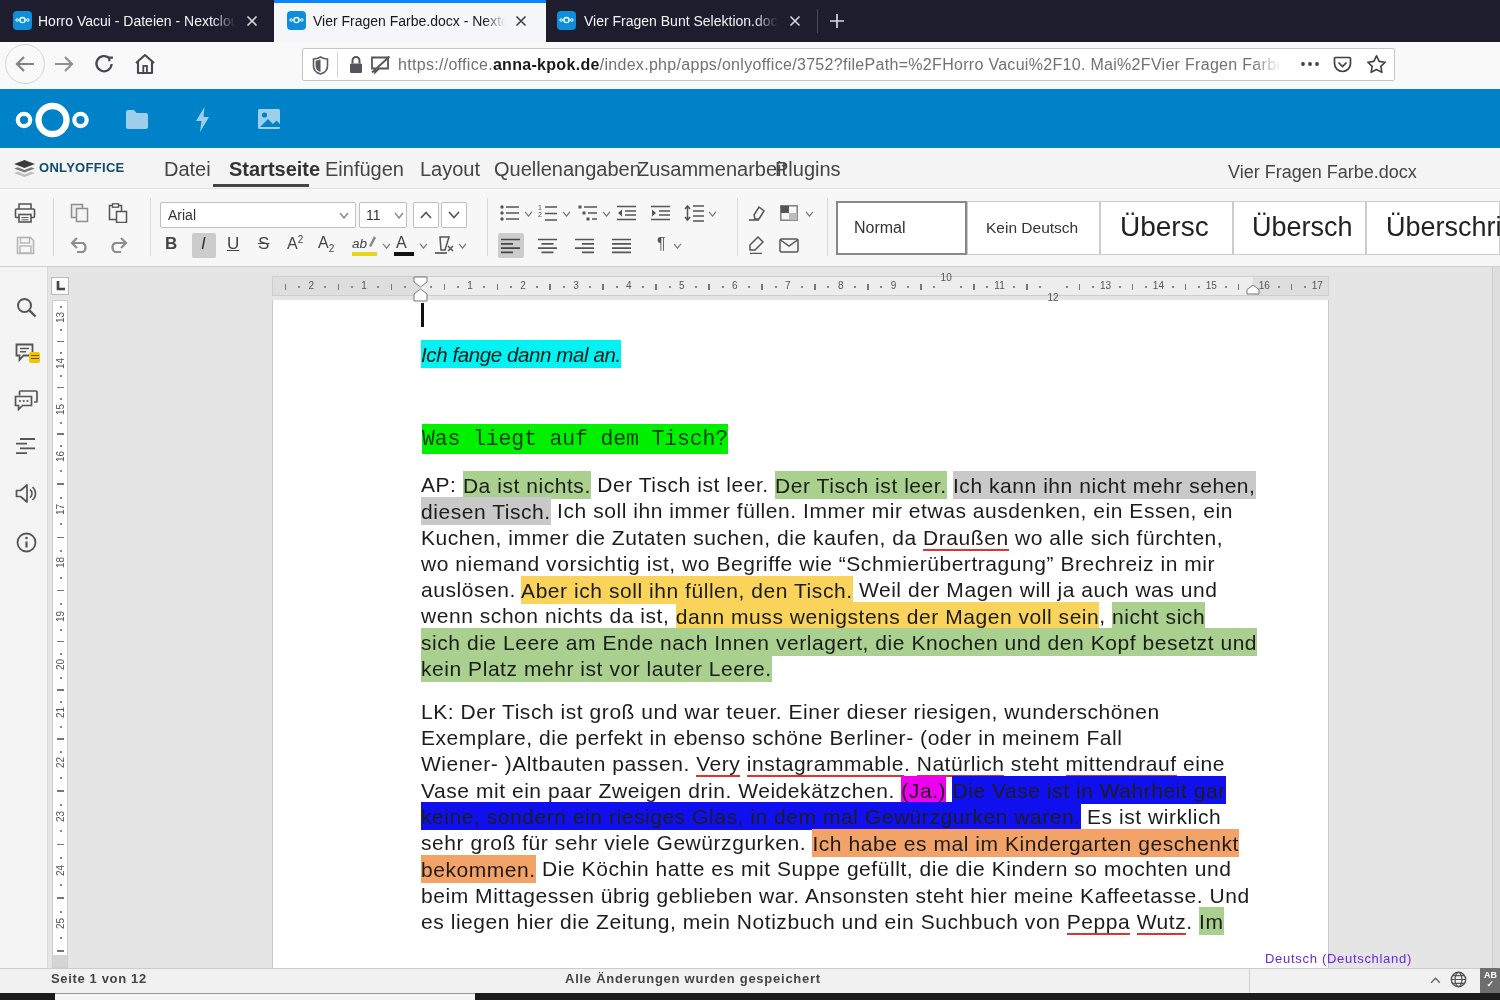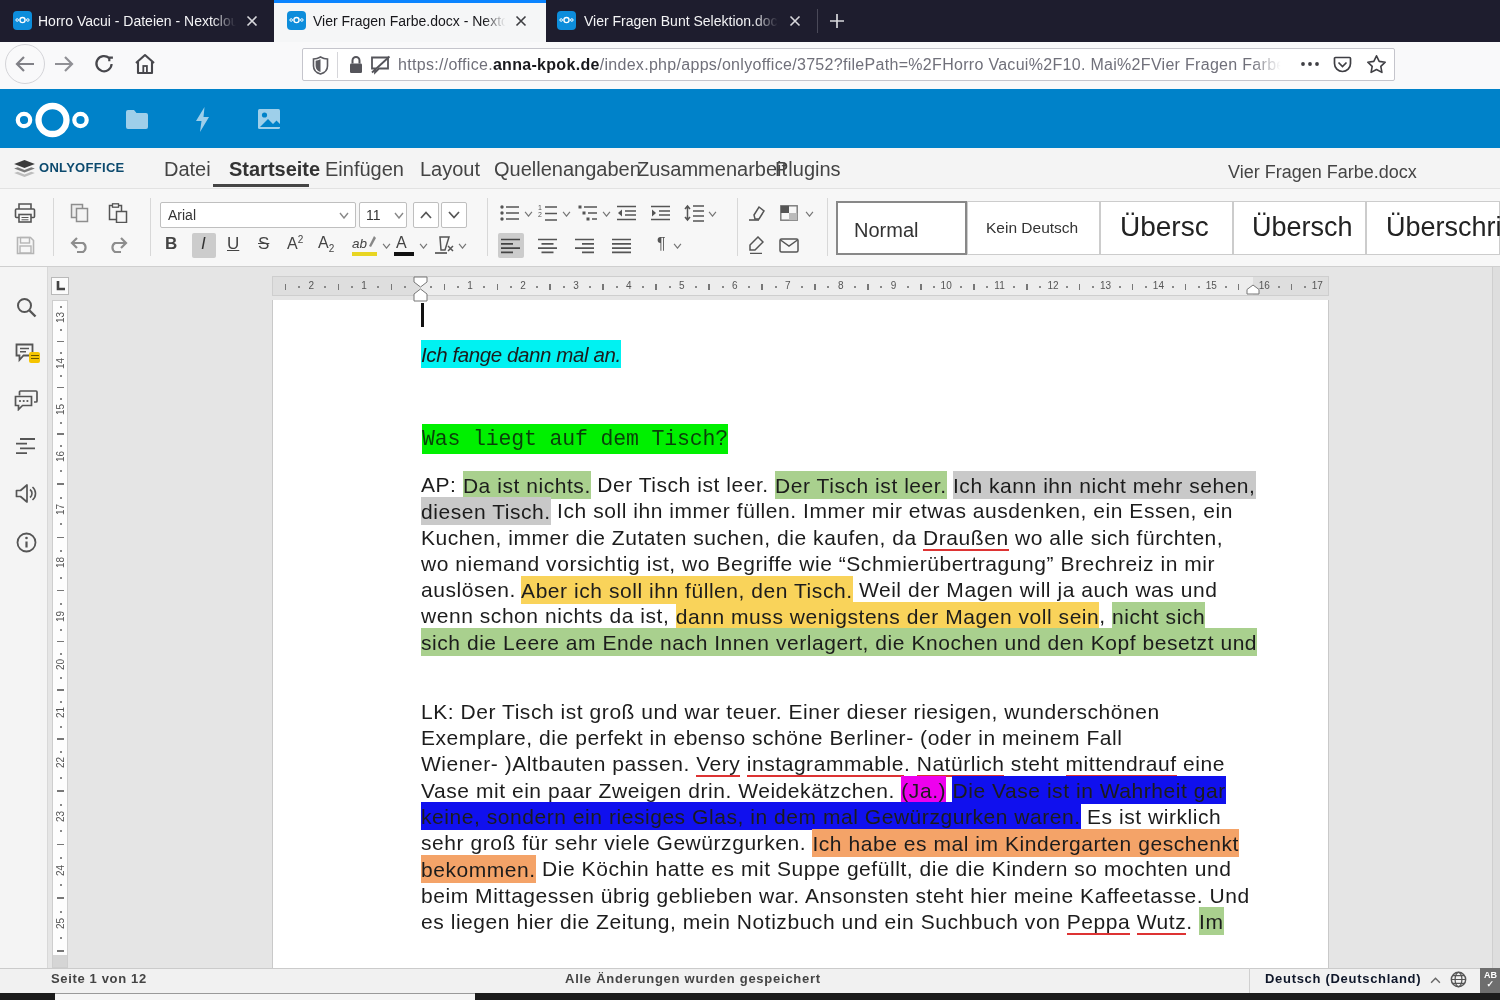--- a/index.html
+++ b/index.html
@@ -333,21 +333,21 @@
       <path d="M2 17.5 h12" stroke="#555" stroke-width="1.5"></path>
     </svg>
 
 <svg class="abs" style="left:779px;top:236px;width:20px;height:17px" viewBox="0 0 20 17">
       <rect x="1" y="3" width="18" height="13" rx="1.5" fill="none" stroke="#555" stroke-width="1.5"></rect>
       <path d="M1.5 4 L10 10 L18.5 4" fill="none" stroke="#555" stroke-width="1.5"></path>
     </svg>
 <div class="abs vsep" style="left:827px"></div>
 
 <div class="abs" style="left:836px;top:201px;width:131px;height:54px;background:#fff;border:2px solid #888"></div>
-<div class="abs" style="left:854px;top:219px;font-size:20px;color:#333">Normal</div>
+<div class="abs" style="left:854px;top:219px;font-size:16px;color:#333">Normal</div>
 <div class="abs" style="left:967px;top:201px;width:133px;height:54px;background:#fff;border:1px solid #ccc"></div>
 <div class="abs" style="left:986px;top:219px;font-size:15.5px;color:#333">Kein Deutsch</div>
 <div class="abs" style="left:1100px;top:201px;width:133px;height:54px;background:#fff;border:1px solid #ccc"></div>
 <div class="abs" style="left:1120px;top:211px;font-size:28px;color:#222">Übersc</div>
 <div class="abs" style="left:1233px;top:201px;width:133px;height:54px;background:#fff;border:1px solid #ccc"></div>
 <div class="abs" style="left:1252px;top:212px;font-size:27px;color:#222">Übersch</div>
 <div class="abs" style="left:1366px;top:201px;width:134px;height:54px;background:#fff;border:1px solid #ccc"></div>
 <div class="abs" style="left:1386px;top:212px;font-size:27px;color:#222">Überschri</div>
 </div>
 
@@ -444,29 +444,29 @@
     <div class="abs" style="left:814.225px;top:283.5px;width:1.5px;height:6px;background:#777"></div>
     <div class="abs" style="left:827.4625000000001px;top:285.5px;width:2px;height:2px;background:#888"></div>
     <div class="abs num" style="left:834.7px;top:280px;width:12px;text-align:center">8</div>
     <div class="abs" style="left:853.9375px;top:285.5px;width:2px;height:2px;background:#888"></div>
     <div class="abs" style="left:867.1750000000001px;top:283.5px;width:1.5px;height:6px;background:#777"></div>
     <div class="abs" style="left:880.4125px;top:285.5px;width:2px;height:2px;background:#888"></div>
     <div class="abs num" style="left:887.6500000000001px;top:280px;width:12px;text-align:center">9</div>
     <div class="abs" style="left:906.8875px;top:285.5px;width:2px;height:2px;background:#888"></div>
     <div class="abs" style="left:920.125px;top:283.5px;width:1.5px;height:6px;background:#777"></div>
     <div class="abs" style="left:933.3625000000001px;top:285.5px;width:2px;height:2px;background:#888"></div>
-    <div class="abs num" style="left:940.6px;top:280px;width:12px;">10</div>
+    <div class="abs num" style="left:940.6px;top:272px;width:12px;">10</div>
     <div class="abs" style="left:959.8375000000001px;top:285.5px;width:2px;height:2px;background:#888"></div>
     <div class="abs" style="left:973.075px;top:283.5px;width:1.5px;height:6px;background:#777"></div>
     <div class="abs" style="left:986.3125px;top:285.5px;width:2px;height:2px;background:#888"></div>
     <div class="abs num" style="left:993.5500000000001px;top:280px;width:12px;text-align:center">11</div>
     <div class="abs" style="left:1012.7875px;top:285.5px;width:2px;height:2px;background:#888"></div>
     <div class="abs" style="left:1026.025px;top:283.5px;width:1.5px;height:6px;background:#777"></div>
     <div class="abs" style="left:1039.2625px;top:285.5px;width:2px;height:2px;background:#888"></div>
-    <div class="abs num" style="left:1046.5px;top:280px;width:12px;text-align:right">12</div>
+    <div class="abs num" style="left:1046.5px;top:292px;width:12px;text-align:right">12</div>
     <div class="abs" style="left:1065.7375000000002px;top:285.5px;width:2px;height:2px;background:#888"></div>
     <div class="abs" style="left:1078.975px;top:283.5px;width:1.5px;height:6px;background:#777"></div>
     <div class="abs" style="left:1092.2125px;top:285.5px;width:2px;height:2px;background:#888"></div>
     <div class="abs num" style="left:1099.45px;top:280px;width:12px;text-align:center">13</div>
     <div class="abs" style="left:1118.6875px;top:285.5px;width:2px;height:2px;background:#888"></div>
     <div class="abs" style="left:1131.9250000000002px;top:283.5px;width:1.5px;height:6px;background:#777"></div>
     <div class="abs" style="left:1145.1625px;top:285.5px;width:2px;height:2px;background:#888"></div>
     <div class="abs num" style="left:1152.4px;top:280px;width:12px;text-align:center">14</div>
     <div class="abs" style="left:1171.6375px;top:285.5px;width:2px;height:2px;background:#888"></div>
     <div class="abs" style="left:1184.875px;top:283.5px;width:1.5px;height:6px;background:#777"></div>
@@ -549,39 +549,40 @@
 <div class="abs doctext" style="left:421px;top:341px;font-style:italic;font-size:20.5px;letter-spacing:-0.4px"><span class="hl-cyan">Ich fange dann mal an.</span></div>
 <div class="abs" style="left:422px;top:426px;font-family:'Liberation Mono',monospace;font-size:21.5px;letter-spacing:-0.15px;line-height:26.25px;color:#0a3f0a;white-space:nowrap"><span style="background:#00f000;padding:3px 0">Was liegt auf dem Tisch?</span></div>
 <div class="abs doctext" style="left:421px;top:472px">
 AP: <span class="hl-green">Da ist nichts.</span> Der Tisch ist leer. <span class="hl-green">Der Tisch ist leer.</span> <span class="hl-gray">Ich kann ihn nicht mehr sehen,</span><br>
 <span class="hl-gray">diesen Tisch.</span> Ich soll ihn immer füllen. Immer mir etwas ausdenken, ein Essen, ein<br>
 Kuchen, immer die Zutaten suchen, die kaufen, da <span class="rspell">Draußen</span> wo alle sich fürchten,<br>
 wo niemand vorsichtig ist, wo Begriffe wie “Schmierübertragung” Brechreiz in mir<br>
 auslösen. <span class="hl-yel">Aber ich soll ihn füllen, den Tisch.</span> Weil der Magen will ja auch was und<br>
 wenn schon nichts da ist, <span class="hl-yel">dann muss wenigstens der Magen voll sein</span>, <span class="hl-green">nicht sich</span><br>
 <span class="hl-green">sich die Leere am Ende nach Innen verlagert, die Knochen und den Kopf besetzt und</span><br>
+<span class="hl-green">kein Platz mehr ist vor lauter Leere.</span>
 </div>
 <div class="abs doctext" style="left:421px;top:698.8px">
 LK: Der Tisch ist groß und war teuer. Einer dieser riesigen, wunderschönen<br>
 Exemplare, die perfekt in ebenso schöne Berliner- (oder in meinem Fall<br>
 Wiener- )Altbauten passen. <span class="rspell">Very</span> <span class="rspell">instagrammable</span>. <span class="rspell">Natürlich</span> steht <span class="rspell">mittendrauf</span> eine<br>
 Vase mit ein paar Zweigen drin. Weidekätzchen. <span class="hl-mag">(Ja.)</span> <span class="hl-blue">Die Vase ist in Wahrheit gar</span><br>
 <span class="hl-blue">keine, sondern ein riesiges Glas, in dem mal Gewürzgurken waren.</span> Es ist wirklich<br>
 sehr groß für sehr viele Gewürzgurken. <span class="hl-org">Ich habe es mal im Kindergarten geschenkt</span><br>
 <span class="hl-org">bekommen.</span> Die Köchin hatte es mit Suppe gefüllt, die die Kindern so mochten und<br>
 beim Mittagessen übrig geblieben war. Ansonsten steht hier meine Kaffeetasse. Und<br>
 es liegen hier die Zeitung, mein Notizbuch und ein Suchbuch von <span class="rspell">Peppa</span> <span class="rspell">Wutz</span>. <span class="hl-green">Im</span>
 </div>
 </div>
 
 <div class="abs" style="left:0;top:968px;width:1500px;height:25px;background:#f1f1f1;border-top:1px solid #cbcbcb"></div>
 <div class="abs" style="left:51px;top:971px;font-size:13px;letter-spacing:0.65px;color:#444;font-weight:bold">Seite 1 von 12</div>
 <div class="abs" style="left:565px;top:971px;font-size:13px;letter-spacing:0.75px;color:#444;font-weight:bold">Alle Änderungen wurden gespeichert</div>
 <div class="abs" style="left:1249px;top:968px;width:1px;height:25px;background:#d0d0d0"></div>
-<div class="abs" style="left:1265px;top:971px;font-size:13px;letter-spacing:0.7px;color:#0f172a;font-weight:bold">Deutsch (Deutschland)</div>
+<div class="abs" style="left:1265px;top:951px;font-size:13px;letter-spacing:0.7px;color:#6d28d9;font-weight:normal">Deutsch (Deutschland)</div>
 <svg class="abs" style="left:1430px;top:977px;width:11px;height:7px" viewBox="0 0 12 8">
     <path d="M1 6.5 L6 1.5 L11 6.5" stroke="#666" stroke-width="1.6" fill="none"></path>
   </svg>
 <svg class="abs" style="left:1450px;top:971px;width:17px;height:17px" viewBox="0 0 18 18">
     <circle cx="9" cy="9" r="7.6" fill="none" stroke="#555" stroke-width="1.5"></circle>
     <ellipse cx="9" cy="9" rx="3.6" ry="7.6" fill="none" stroke="#555" stroke-width="1.3"></ellipse>
     <path d="M1.4 9 h15.2 M2.6 5 h12.8 M2.6 13 h12.8" stroke="#555" stroke-width="1.3" fill="none"></path>
   </svg>
 <div class="abs" style="left:1480px;top:968px;width:20px;height:25px;background:#6e6e6e"></div>
 <div class="abs" style="left:1484px;top:971px;font-size:9px;color:#fff;font-weight:bold;line-height:9px">AB<br>&nbsp;✓</div>

